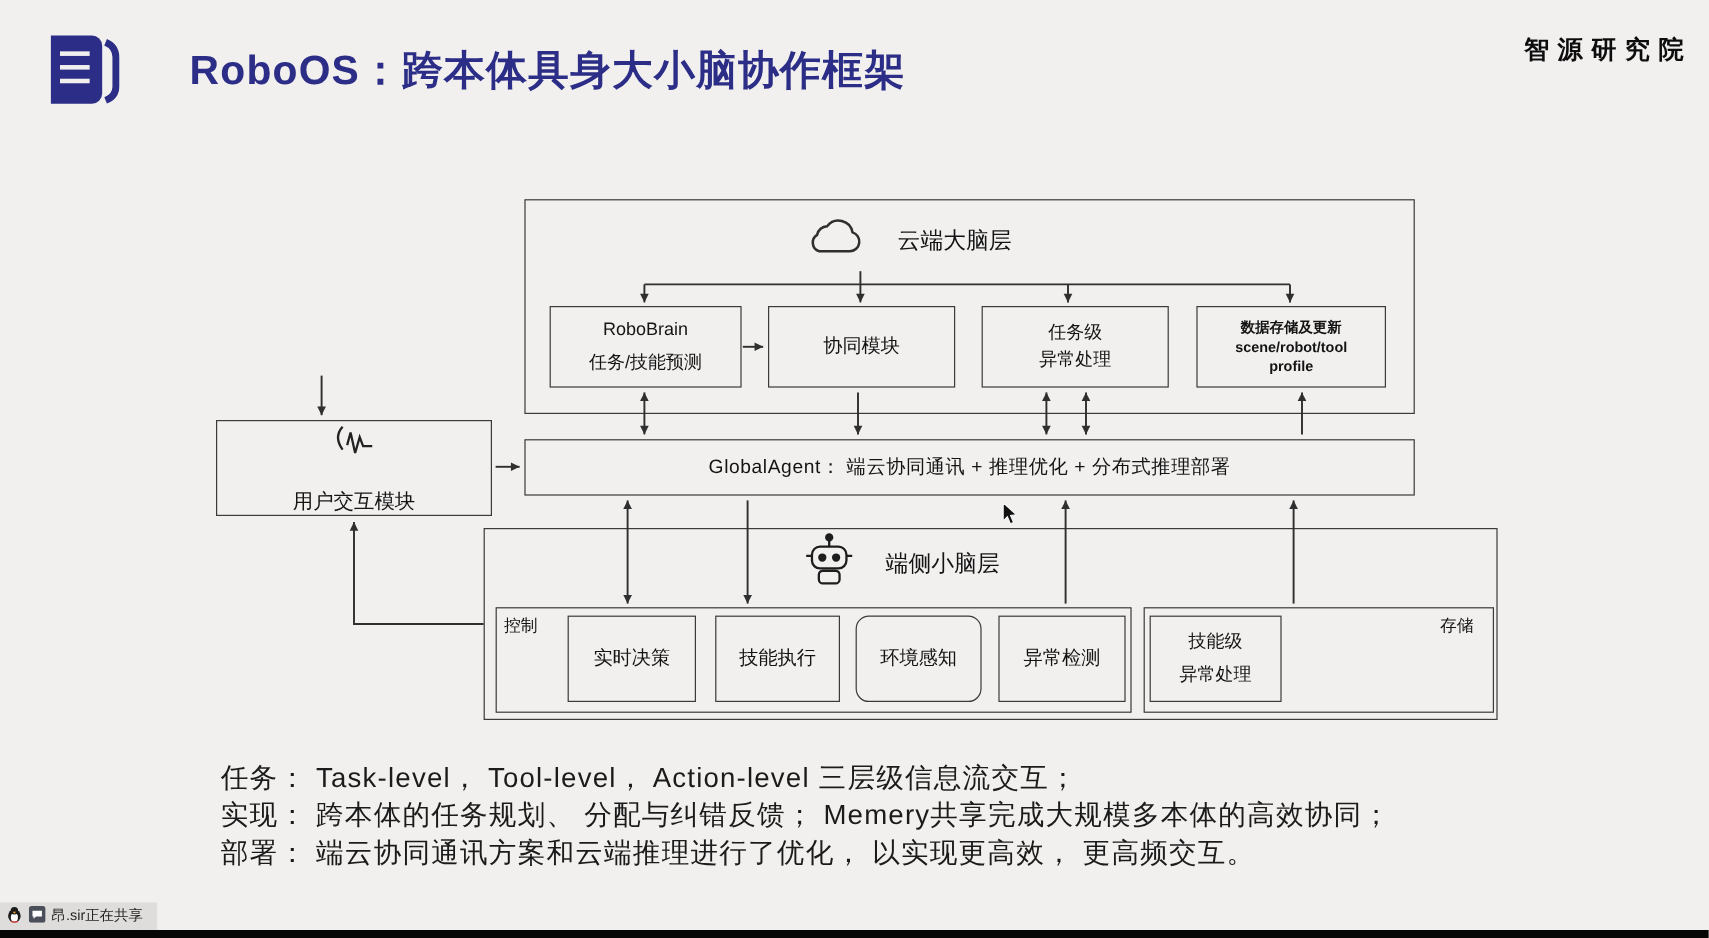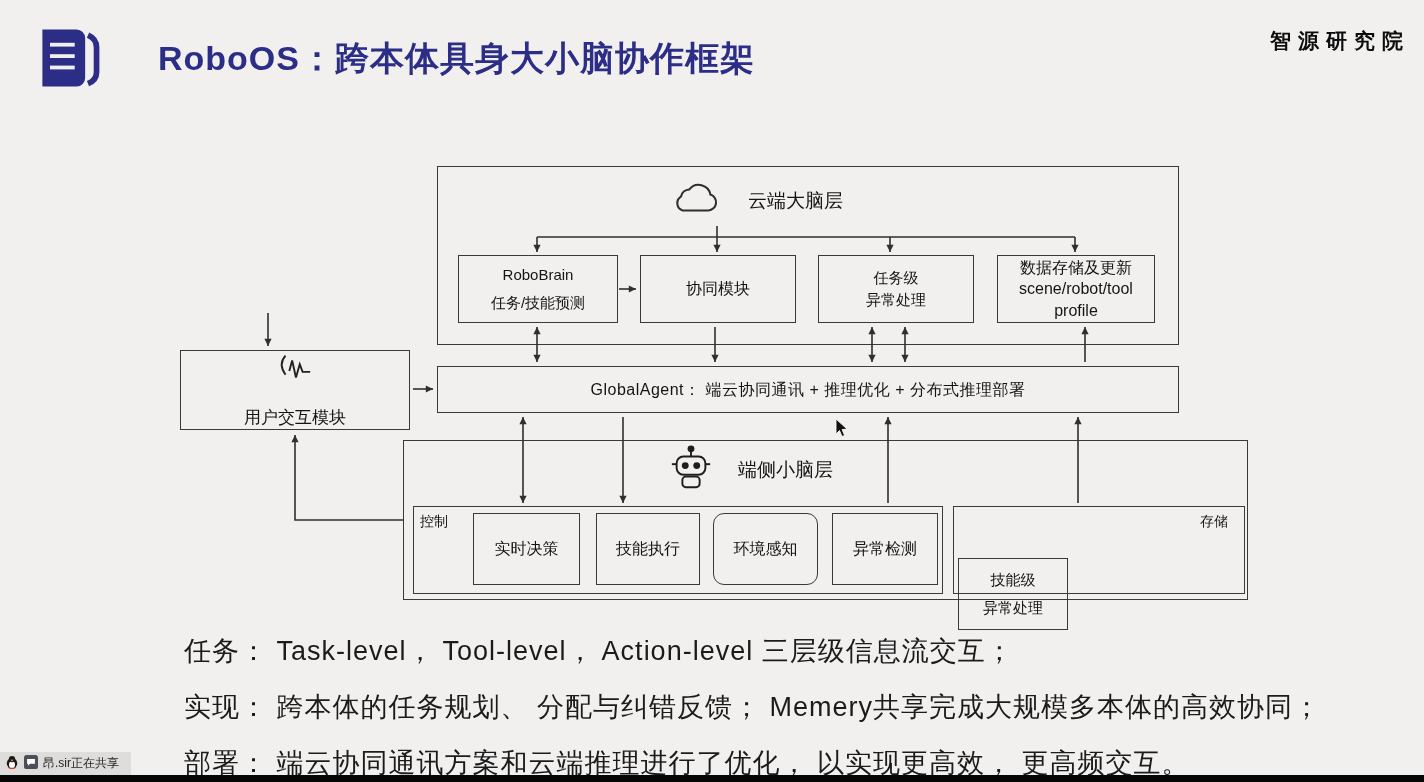--- a/index.html
+++ b/index.html
@@ -14,34 +14,34 @@
   .logo { position:absolute; right:14px; top:22px; text-align:center; color:#0d0d0d; z-index:2; }
   .logo-word { font-size:37px; font-weight:800; letter-spacing:5px; line-height:1.05; }
   .logo-sub  { font-size:21px; font-weight:700; letter-spacing:7px; margin-top:5px; }
 
   
   .dbox { position:absolute; border:1.6px solid #3a3a3a; display:flex; flex-direction:column;
           align-items:center; justify-content:center; text-align:center; color:#141414;
           font-size:16px; line-height:1.45; background:transparent; z-index:2; }
   .dbox .ln { display:block; }
   .gap6 > .ln + .ln { margin-top:6px; }
-  .small { font-size:16px; line-height:1.35; }
+  .small { font-size:12px; line-height:1.35;font-weight:bold; }
 
   .layer-hdr { position:absolute; display:flex; align-items:center; gap:24px; z-index:3;
                font-size:19px; color:#141414; white-space:nowrap; }
   .row { flex-direction:column; gap:10px; }
 
   .grp-label { position:absolute; font-size:14px; color:#141414; z-index:3; }
 
   
   .arrows { position:absolute; left:0; top:0; z-index:5; pointer-events:none; }
 
   
   .notes { position:absolute; left:184px; top:633px; display:flex; flex-direction:column;
-           gap:20px; font-size:27px; color:#1b1b1b; letter-spacing:1px; z-index:2; white-space:nowrap;justify-content:space-between; }
+           font-size:23px; color:#1b1b1b; letter-spacing:1px; z-index:2; white-space:nowrap;justify-content:space-between; }
 
   
   .cursor { position:absolute; left:835px; top:418px; z-index:8; }
 
   
   .share-bar { position:absolute; left:0; bottom:7px; height:23px; background:#dfdddc;
                display:flex; align-items:center; gap:5px; padding:0 12px 0 5px;
                font-size:12px; color:#1f1f1f; z-index:7; cursor:pointer; }
   .bottom-bar { position:absolute; left:0; bottom:0; width:100%; height:7px; background:#060606; z-index:7; }
 </style>
@@ -131,21 +131,21 @@
   </div>
   <div class="dbox" style="left:713px;top:513px;width:105px;height:72px;border-radius:11px;">
     <span>环境感知</span>
   </div>
   <div class="dbox" style="left:832px;top:513px;width:106px;height:72px;">
     <span>异常检测</span>
   </div>
 
   <div class="dbox" style="left:953px;top:506px;width:292px;height:88px;"></div>
   <span class="grp-label" style="left:1200px;top:513px;">存储</span>
-  <div class="dbox gap6" style="left:958px;top:513px;width:110px;height:72px;font-size:15px;margin-top:45px;">
+  <div class="dbox gap6" style="left:958px;top:513px;width:110px;height:72px;font-size:15px;">
     <span class="ln">技能级</span>
     <span class="ln">异常处理</span>
   </div>
 
   <svg class="arrows" width="1424" height="782" viewBox="0 0 1424 782">
     <defs>
       <marker id="ah" viewBox="0 0 10 10" refX="9.5" refY="5" markerWidth="9" markerHeight="8" orient="auto-start-reverse" markerUnits="userSpaceOnUse">
         <path d="M0.5,0.5 L9.5,5 L0.5,9.5 z" fill="#2f2f2f"></path>
       </marker>
     </defs>

